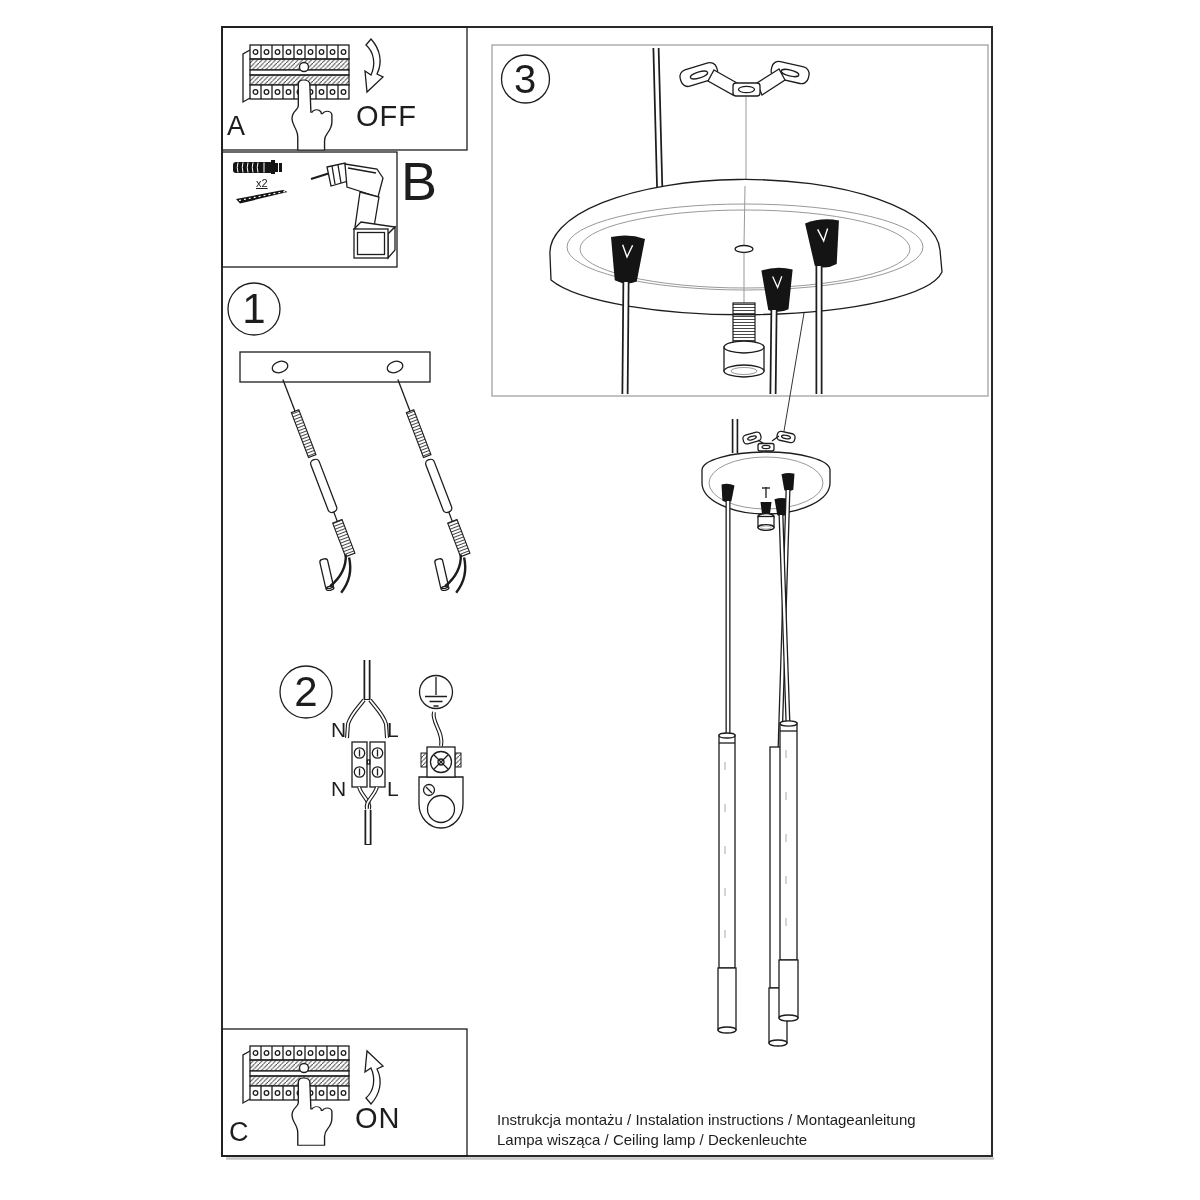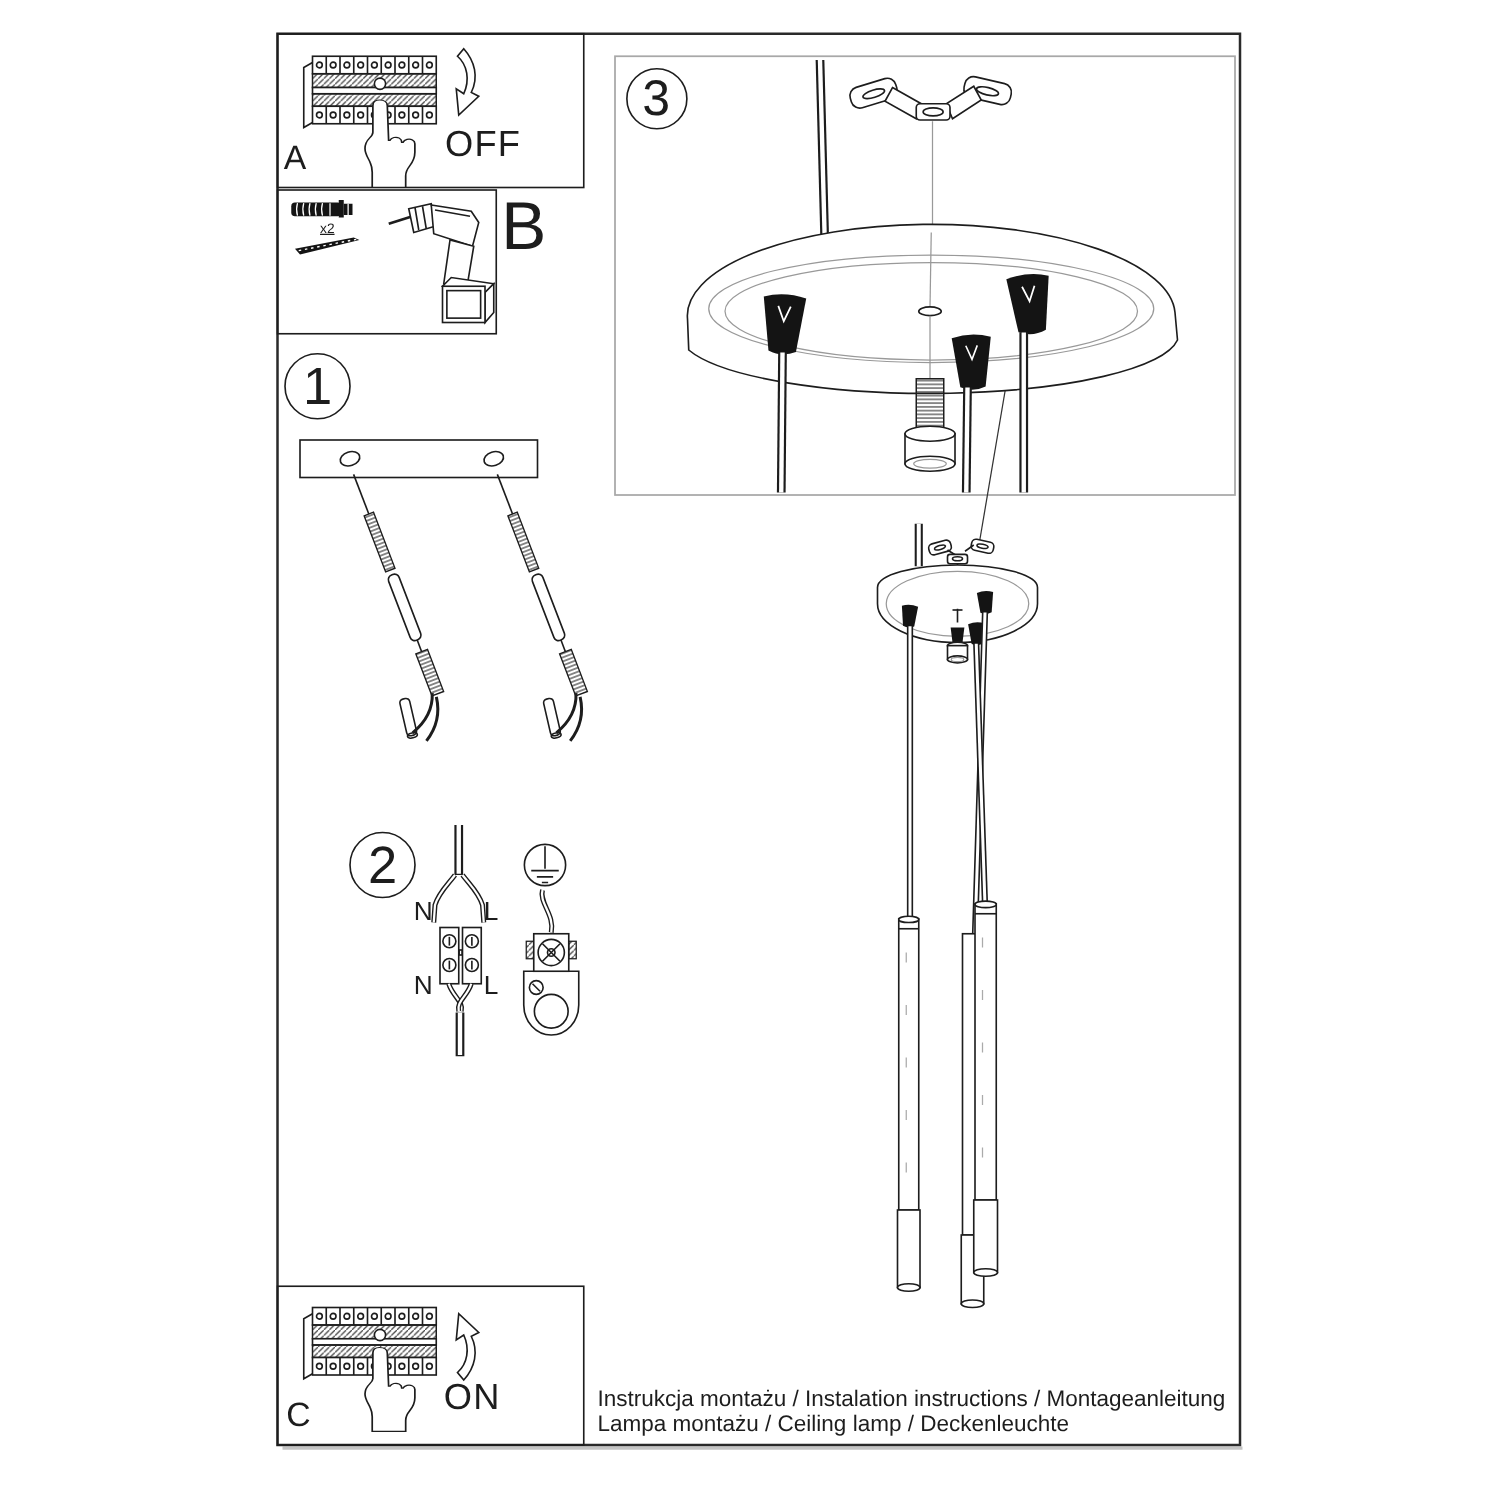--- a/index.html
+++ b/index.html
@@ -7,21 +7,21 @@
         font-family:"Liberation Sans",sans-serif;color:#1d1d1d;}
   .page svg{position:absolute;left:0;top:0;}
   .txt{position:absolute;white-space:nowrap;color:#1d1d1d;}
   .big-letter{font-size:27px;}
   .huge-letter{font-size:54px;}
   .state{font-size:29px;letter-spacing:1px;}
   .circnum{position:absolute;display:flex;align-items:center;justify-content:center;
            font-size:42px;}
   .wlabel{font-size:21px;}
   .qty{font-size:11px;text-decoration:underline;}
-  .footer{position:absolute;left:478px;top:1110px;font-size:18px;line-height:19.5px;}
+  .footer{position:absolute;left:497px;top:1110px;font-size:15px;line-height:19.5px;}
   
   .s{stroke:#1d1d1d;stroke-width:1.3;fill:none;}
   .sw{fill:#fff;stroke:#1d1d1d;stroke-width:1.3;}
   .blk{fill:#141414;stroke:none;}
   .lt{stroke:#999;stroke-width:1;fill:none;}
   .cb{stroke:#1d1d1d;fill:none;}
   .cw{stroke:#fff;fill:none;}
 </style>
 </head>
 <body>
@@ -337,16 +337,16 @@
 <div class="txt wlabel" style="left:331px;top:718px;">N</div>
 <div class="txt wlabel" style="left:387px;top:718px;">L</div>
 <div class="txt wlabel" style="left:331px;top:777px;">N</div>
 <div class="txt wlabel" style="left:387px;top:777px;">L</div>
 
 <div class="txt big-letter" style="left:229px;top:1117px;">C</div>
 <div class="txt state" style="left:355px;top:1102px;">ON</div>
 
 <div class="footer">
   <div>Instrukcja montażu / Instalation instructions / Montageanleitung</div>
-  <div>Lampa montażu / Ceiling lamp / Deckenleuchte</div>
+  <div>Lampa wisząca / Ceiling lamp / Deckenleuchte</div>
 </div>
 
 </div>
 
 </body></html>

